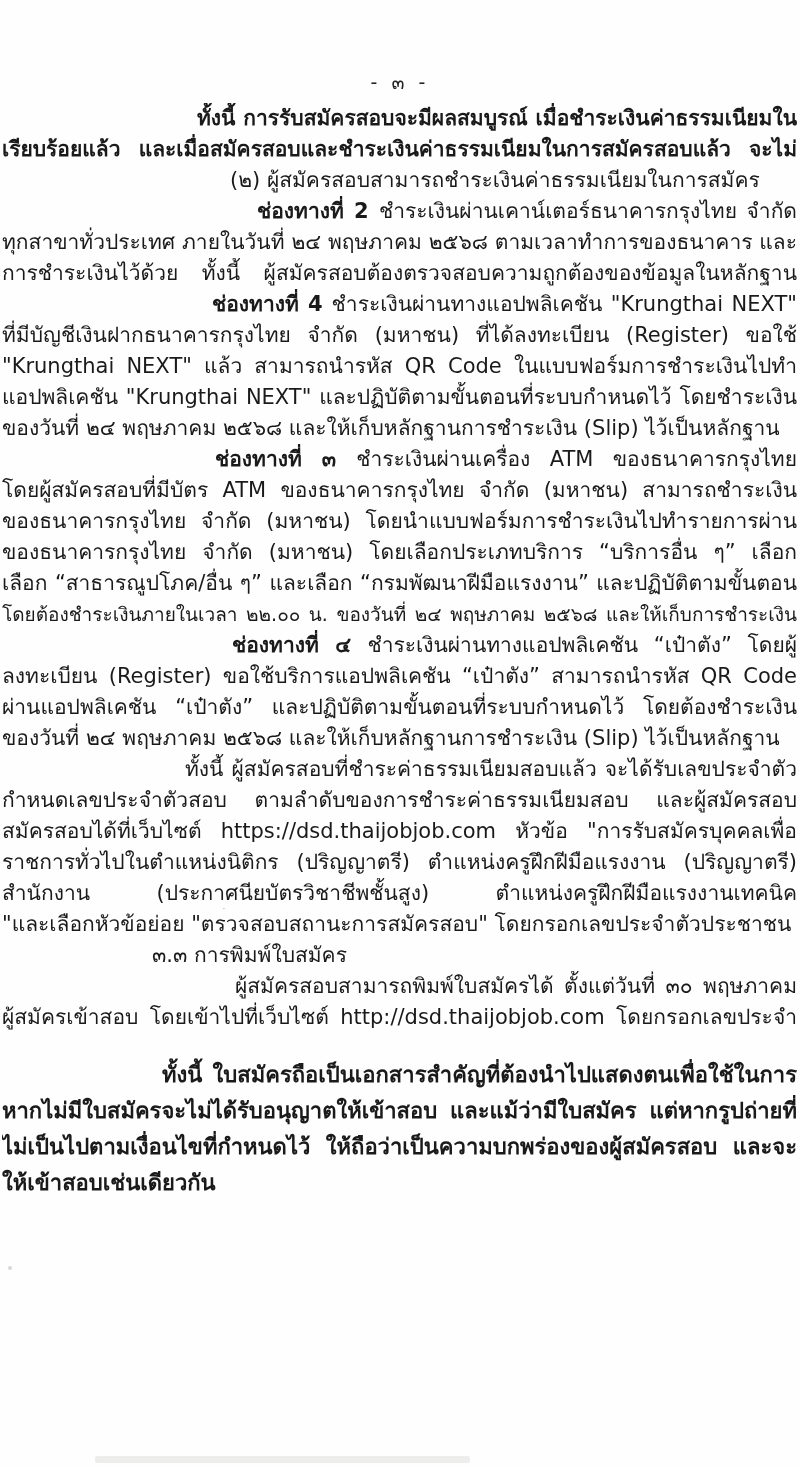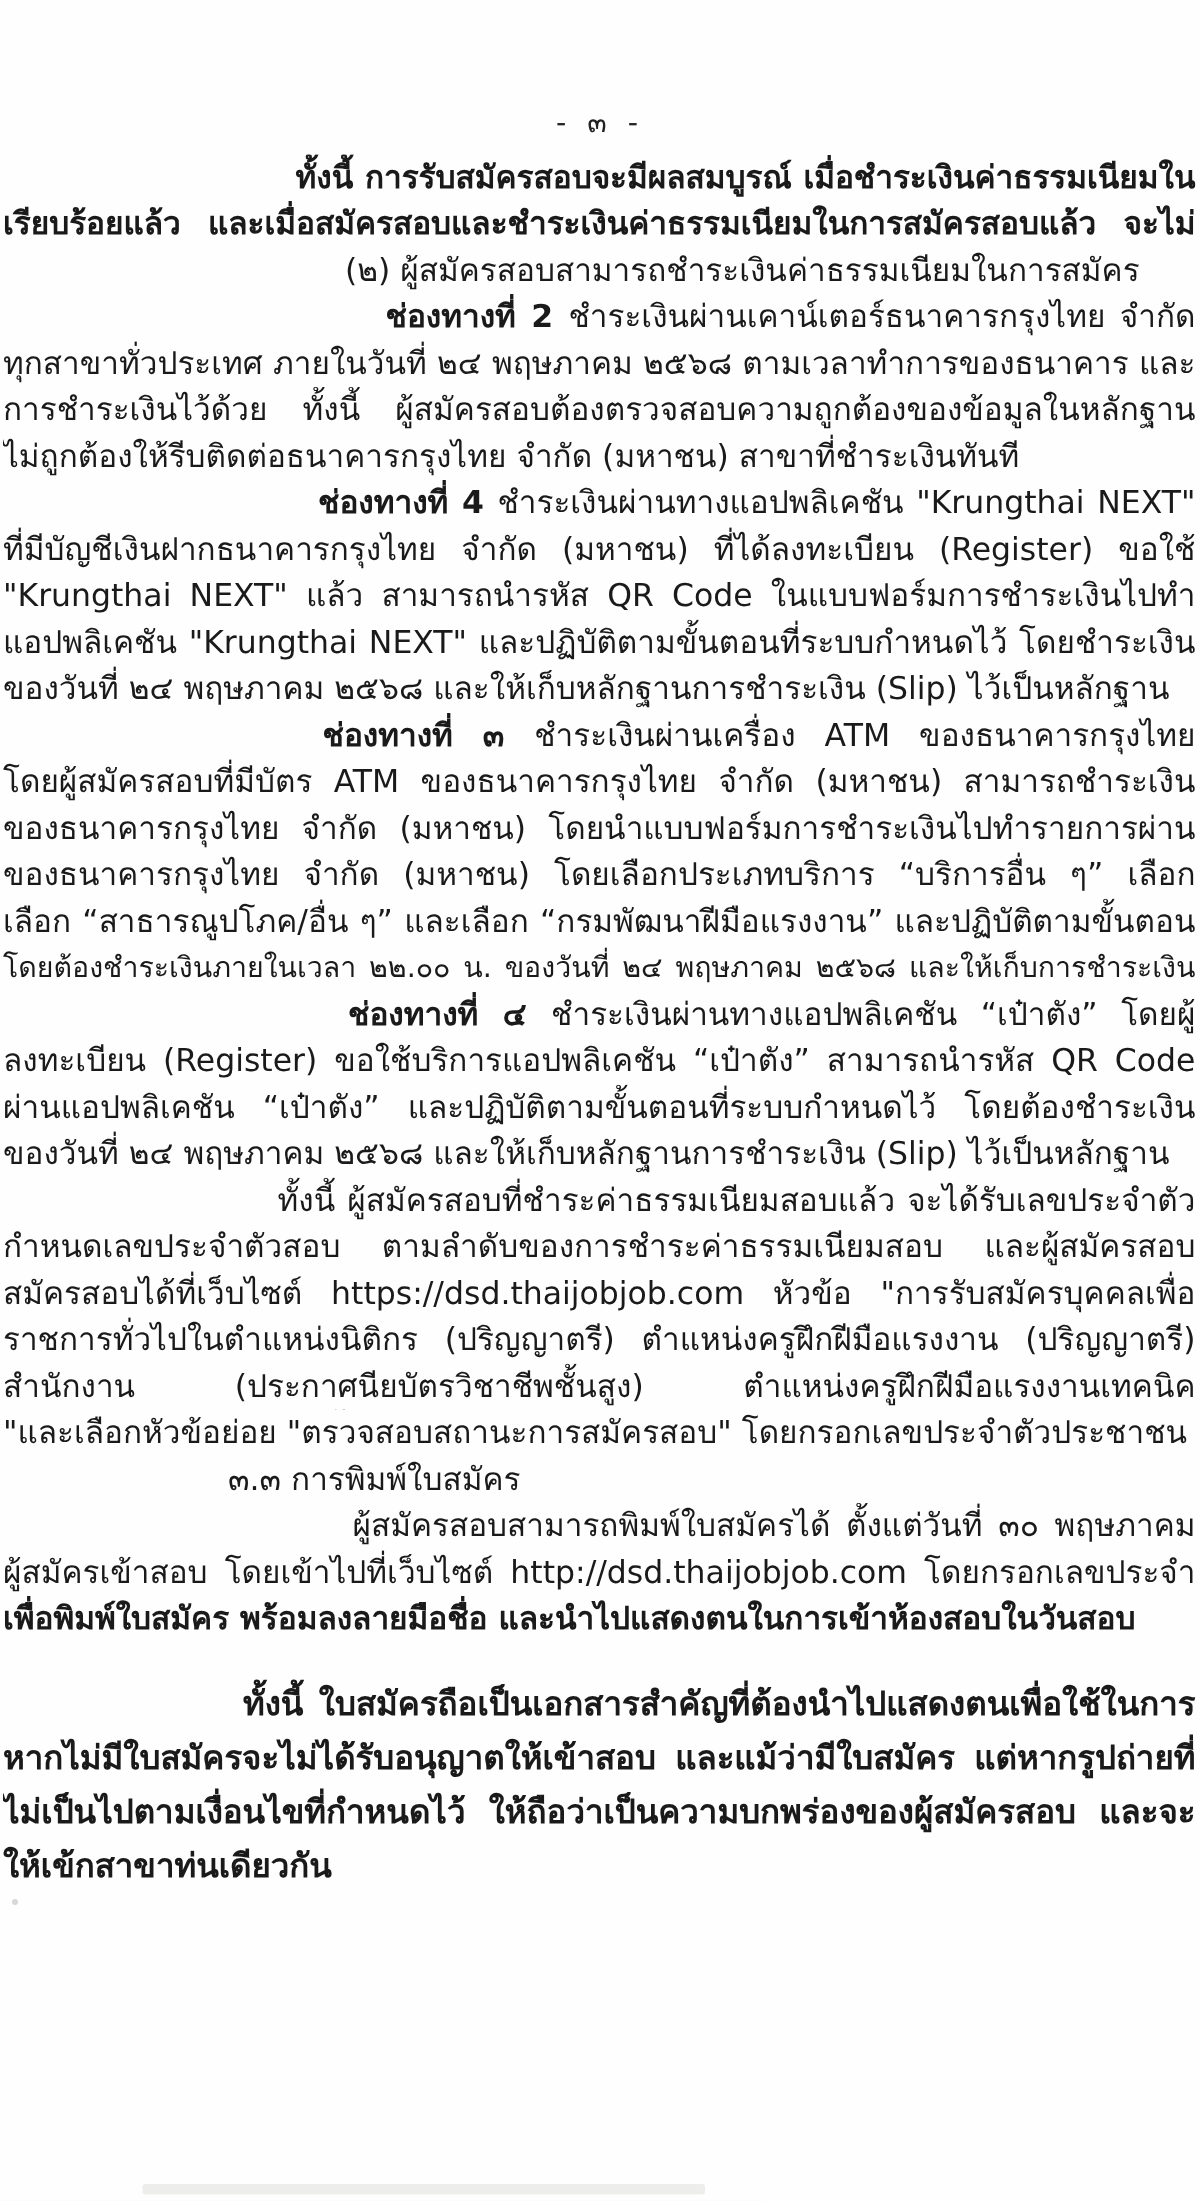--- a/index.html
+++ b/index.html
@@ -75,21 +75,20 @@
 <div class="page">
   <div class="page-number">- ๓ -</div>
 
   <div class="doc-body">
       <div class="line fill" style="text-indent: 195px;"><span class="bold">ทั้งนี้ การรับสมัครสอบจะมีผลสมบูรณ์ เมื่อชำระเงินค่าธรรมเนียมในการสมัครสอบ</span></div>
       <div class="line fill"><span class="bold">เรียบร้อยแล้ว และเมื่อสมัครสอบและชำระเงินค่าธรรมเนียมในการสมัครสอบแล้ว จะไม่คืนเงินค่าธรรมเนียม</span></div>
       <div class="line" style="text-indent: 228px;"><span>(๒) ผู้สมัครสอบสามารถชำระเงินค่าธรรมเนียมในการสมัครสอบได้ ๔ ช่องทาง คือ</span></div>
       <div class="line fill" style="text-indent: 255px;"><span class="bold">ช่องทางที่ 2 </span><span>ชำระเงินผ่านเคาน์เตอร์ธนาคารกรุงไทย จำกัด (มหาชน)</span></div>
       <div class="line fill"><span>ทุกสาขาทั่วประเทศ ภายในวันที่ ๒๔ พฤษภาคม ๒๕๖๘ ตามเวลาทำการของธนาคาร และให้เก็บหลักฐาน</span></div>
       <div class="line fill"><span>การชำระเงินไว้ด้วย ทั้งนี้ ผู้สมัครสอบต้องตรวจสอบความถูกต้องของข้อมูลในหลักฐานการชำระเงิน หากพบว่า</span></div>
-      <div class="line"><span>ไม่ถูกต้องให้รีบติดต่อธนาคารกรุงไทย จำกัด (มหาชน) สาขาที่ชำระเงินทันที</span></div>
       <div class="line fill" style="text-indent: 210px;"><span class="bold">ช่องทางที่ 4 </span><span>ชำระเงินผ่านทางแอปพลิเคชัน "Krungthai NEXT" โดยผู้สมัครสอบ</span></div>
       <div class="line fill"><span>ที่มีบัญชีเงินฝากธนาคารกรุงไทย จำกัด (มหาชน) ที่ได้ลงทะเบียน (Register) ขอใช้บริการแอปพลิเคชัน</span></div>
       <div class="line fill"><span>"Krungthai NEXT" แล้ว สามารถนำรหัส QR Code ในแบบฟอร์มการชำระเงินไปทำรายการชำระเงินผ่าน</span></div>
       <div class="line fill"><span>แอปพลิเคชัน "Krungthai NEXT" และปฏิบัติตามขั้นตอนที่ระบบกำหนดไว้ โดยชำระเงินภายในเวลา ๒๒.๐๐ น.</span></div>
       <div class="line"><span>ของวันที่ ๒๔ พฤษภาคม ๒๕๖๘ และให้เก็บหลักฐานการชำระเงิน (Slip) ไว้เป็นหลักฐาน</span></div>
       <div class="line fill" style="text-indent: 213px;"><span class="bold">ช่องทางที่ ๓ </span><span>ชำระเงินผ่านเครื่อง ATM ของธนาคารกรุงไทย จำกัด (มหาชน)</span></div>
       <div class="line fill"><span>โดยผู้สมัครสอบที่มีบัตร ATM ของธนาคารกรุงไทย จำกัด (มหาชน) สามารถชำระเงินผ่านเครื่อง ATM</span></div>
       <div class="line fill"><span>ของธนาคารกรุงไทย จำกัด (มหาชน) โดยนำแบบฟอร์มการชำระเงินไปทำรายการผ่านเครื่อง ATM</span></div>
       <div class="line fill"><span>ของธนาคารกรุงไทย จำกัด (มหาชน) โดยเลือกประเภทบริการ “บริการอื่น ๆ” เลือก “ชำระค่าบริการ/เติมเงินมือถือ”</span></div>
       <div class="line fill"><span>เลือก “สาธารณูปโภค/อื่น ๆ” และเลือก “กรมพัฒนาฝีมือแรงงาน” และปฏิบัติตามขั้นตอนที่ระบบกำหนดไว้</span></div>
@@ -100,22 +99,21 @@
       <div class="line"><span>ของวันที่ ๒๔ พฤษภาคม ๒๕๖๘ และให้เก็บหลักฐานการชำระเงิน (Slip) ไว้เป็นหลักฐาน</span></div>
       <div class="line fill" style="text-indent: 183px;"><span>ทั้งนี้ ผู้สมัครสอบที่ชำระค่าธรรมเนียมสอบแล้ว จะได้รับเลขประจำตัวสอบโดยจะ</span></div>
       <div class="line fill"><span>กำหนดเลขประจำตัวสอบ ตามลำดับของการชำระค่าธรรมเนียมสอบ และผู้สมัครสอบสามารถตรวจสอบการ</span></div>
       <div class="line fill"><span>สมัครสอบได้ที่เว็บไซต์ https://dsd.thaijobjob.com หัวข้อ "การรับสมัครบุคคลเพื่อเลือกสรรเป็นพนักงาน</span></div>
       <div class="line fill"><span>ราชการทั่วไปในตำแหน่งนิติกร (ปริญญาตรี) ตำแหน่งครูฝึกฝีมือแรงงาน (ปริญญาตรี) ตำแหน่งพนักงานประจำ</span></div>
       <div class="line fill"><span>สำนักงาน (ประกาศนียบัตรวิชาชีพชั้นสูง) ตำแหน่งครูฝึกฝีมือแรงงานเทคนิค (ประกาศนียบัตรวิชาชีพชั้นสูง)</span></div>
       <div class="line"><span>"และเลือกหัวข้อย่อย "ตรวจสอบสถานะการสมัครสอบ" โดยกรอกเลขประจำตัวประชาชน ๑๓ หลัก</span></div>
       <div class="line" style="text-indent: 150px;"><span>๓.๓ การพิมพ์ใบสมัคร</span></div>
       <div class="line fill" style="text-indent: 233px;"><span>ผู้สมัครสอบสามารถพิมพ์ใบสมัครได้ ตั้งแต่วันที่ ๓๐ พฤษภาคม ๒๕๖๘ จนถึงวันที่</span></div>
       <div class="line fill"><span>ผู้สมัครเข้าสอบ โดยเข้าไปที่เว็บไซต์ http://dsd.thaijobjob.com โดยกรอกเลขประจำตัวประชาชน ๑๓ หลัก</span></div>
-      <div class="line"><span class="bold">เพื่อพิมพ์ใบสมัคร พร้อมลงลายมือชื่อ และนำไปแสดงตนในการเข้าห้องสอบในวันสอบ</span></div>
       <div class="line fill closing gap" style="text-indent: 160px;"><span class="bold">ทั้งนี้ ใบสมัครถือเป็นเอกสารสำคัญที่ต้องนำไปแสดงตนเพื่อใช้ในการเข้าห้องสอบ</span></div>
       <div class="line fill closing"><span class="bold">หากไม่มีใบสมัครจะไม่ได้รับอนุญาตให้เข้าสอบ และแม้ว่ามีใบสมัคร แต่หากรูปถ่ายที่ปรากฏบนใบสมัคร</span></div>
       <div class="line fill closing"><span class="bold">ไม่เป็นไปตามเงื่อนไขที่กำหนดไว้ ให้ถือว่าเป็นความบกพร่องของผู้สมัครสอบ และจะไม่ได้รับอนุญาต</span></div>
-      <div class="line closing"><span class="bold">ให้เข้กสาขาท่นเดียวกัน</span></div>
+      <div class="line closing"><span class="bold">ให้เข้าสอบเช่นเดียวกัน</span></div>
     </div>
 
   <div class="scan-artifact"></div>
   <div class="scan-dot"></div>
 </div>
 
 </body></html>

